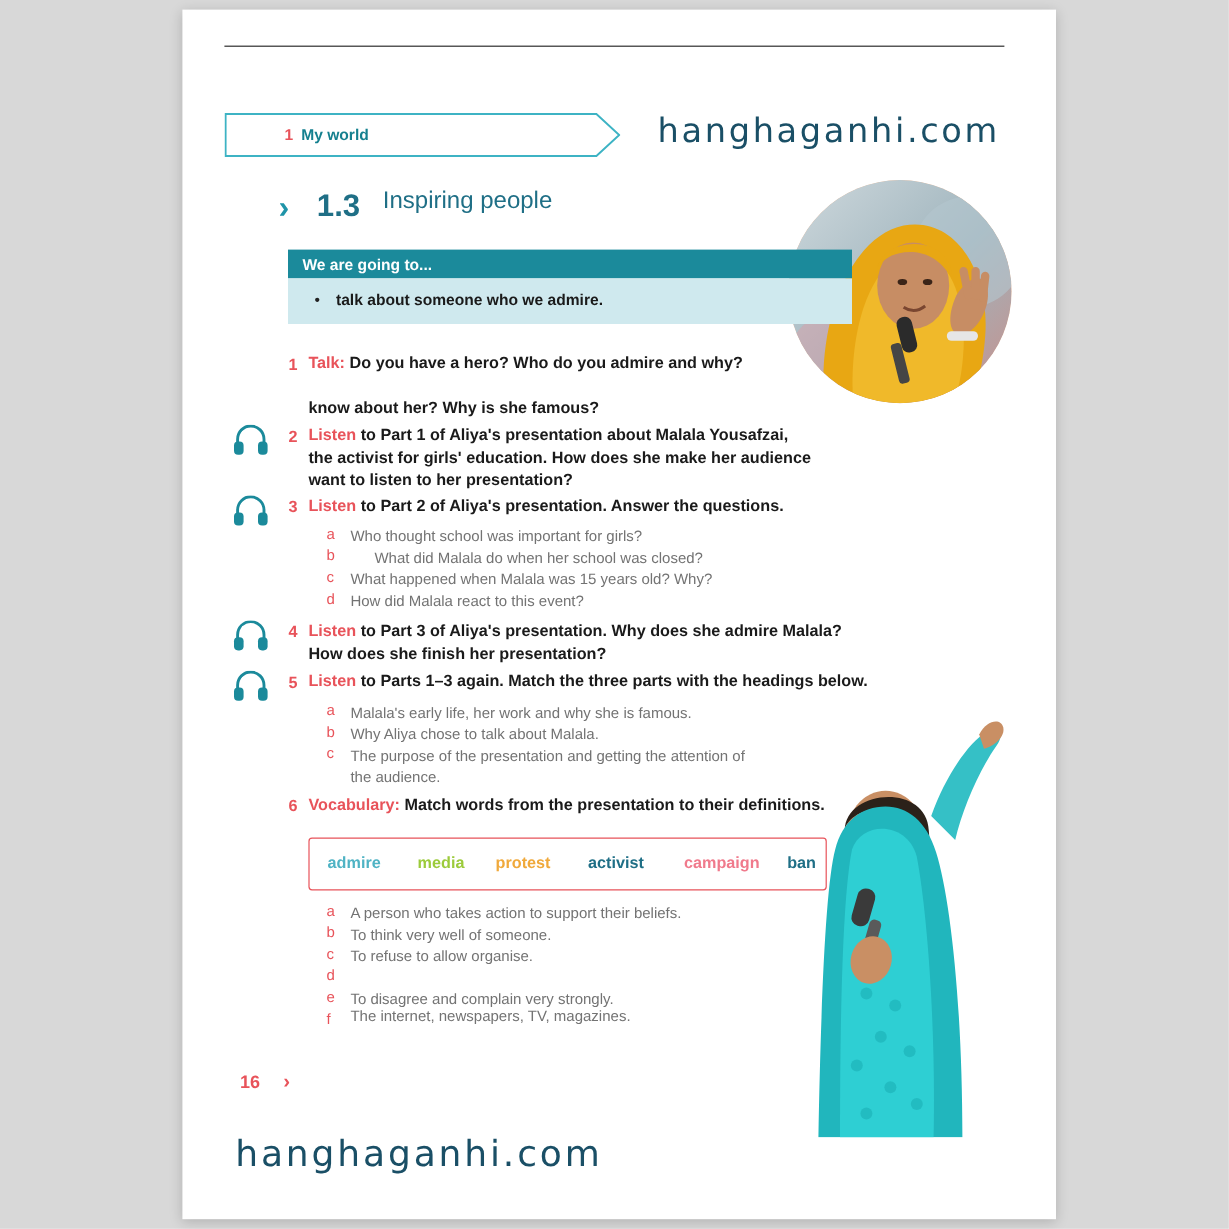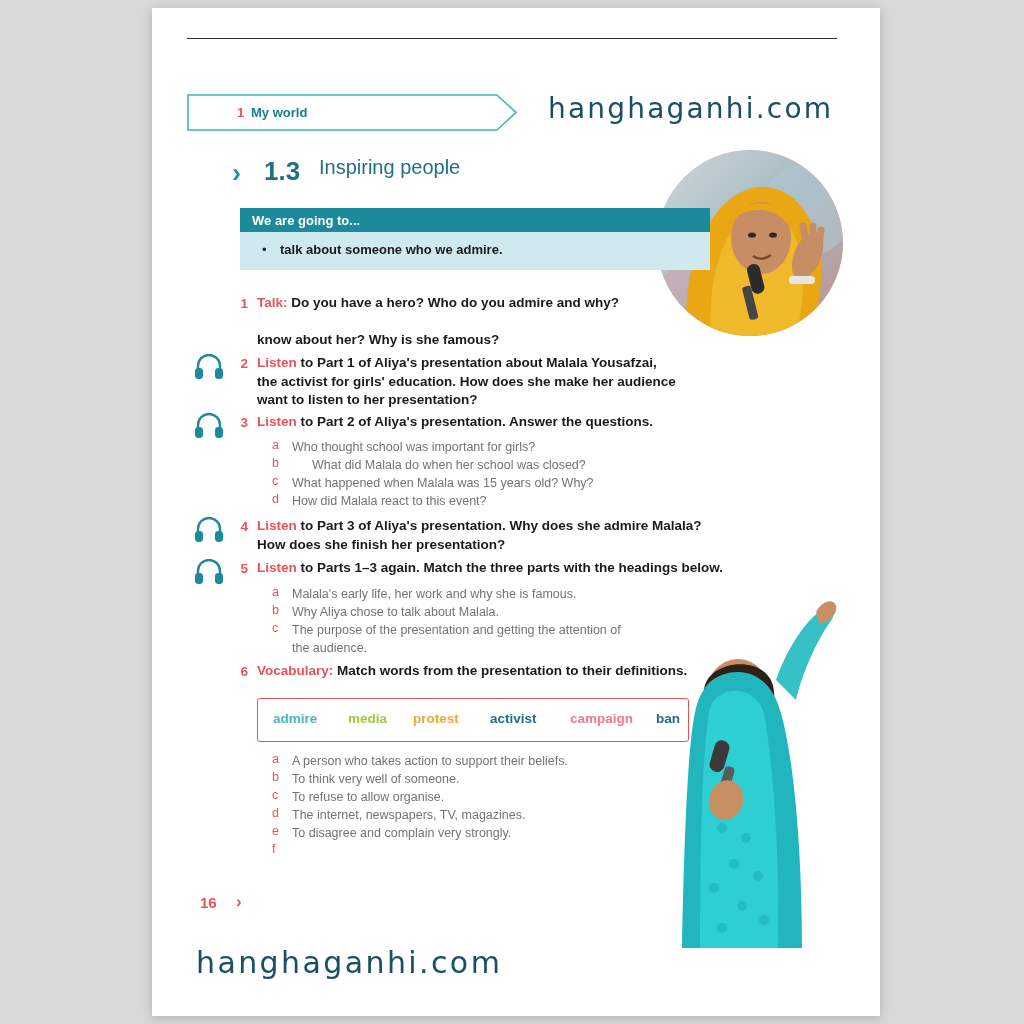--- a/index.html
+++ b/index.html
@@ -404,21 +404,21 @@
     <div class="vocab-word" style="left:398px; color:#1f6f86;">ban</div>
   </div>
 
   <div class="sub-letter" style="left:120px; top:744px;">a</div>
   <div class="sub-text" style="left:140px; top:744px;">A person who takes action to support their beliefs.</div>
   <div class="sub-letter" style="left:120px; top:762px;">b</div>
   <div class="sub-text" style="left:140px; top:762px;">To think very well of someone.</div>
   <div class="sub-letter" style="left:120px; top:780px;">c</div>
   <div class="sub-text" style="left:140px; top:780px;">To refuse to allow organise.</div>
   <div class="sub-letter" style="left:120px; top:798px;">d</div>
-  <div class="sub-text" style="left:140px; top:798px;">The internet, newspapers, TV, magazines.</div>
+  <div class="sub-text" style="left:140px; top:830px;">The internet, newspapers, TV, magazines.</div>
   <div class="sub-letter" style="left:120px; top:816px;">e</div>
   <div class="sub-text" style="left:140px; top:816px;">To disagree and complain very strongly.</div>
   <div class="sub-letter" style="left:120px; top:834px;">f</div>
 
   <div class="photo-bottom">
     <svg width="214" height="360" viewBox="0 0 214 360">
 
       <path d="M150,92 C162,58 182,30 196,22 C206,16 212,24 204,34 C190,54 176,86 170,112 Z" fill="#35c0c6"></path>
       <path d="M190,24 C196,12 208,10 210,18 C212,26 202,34 194,36 Z" fill="#c98f64"></path>
 

